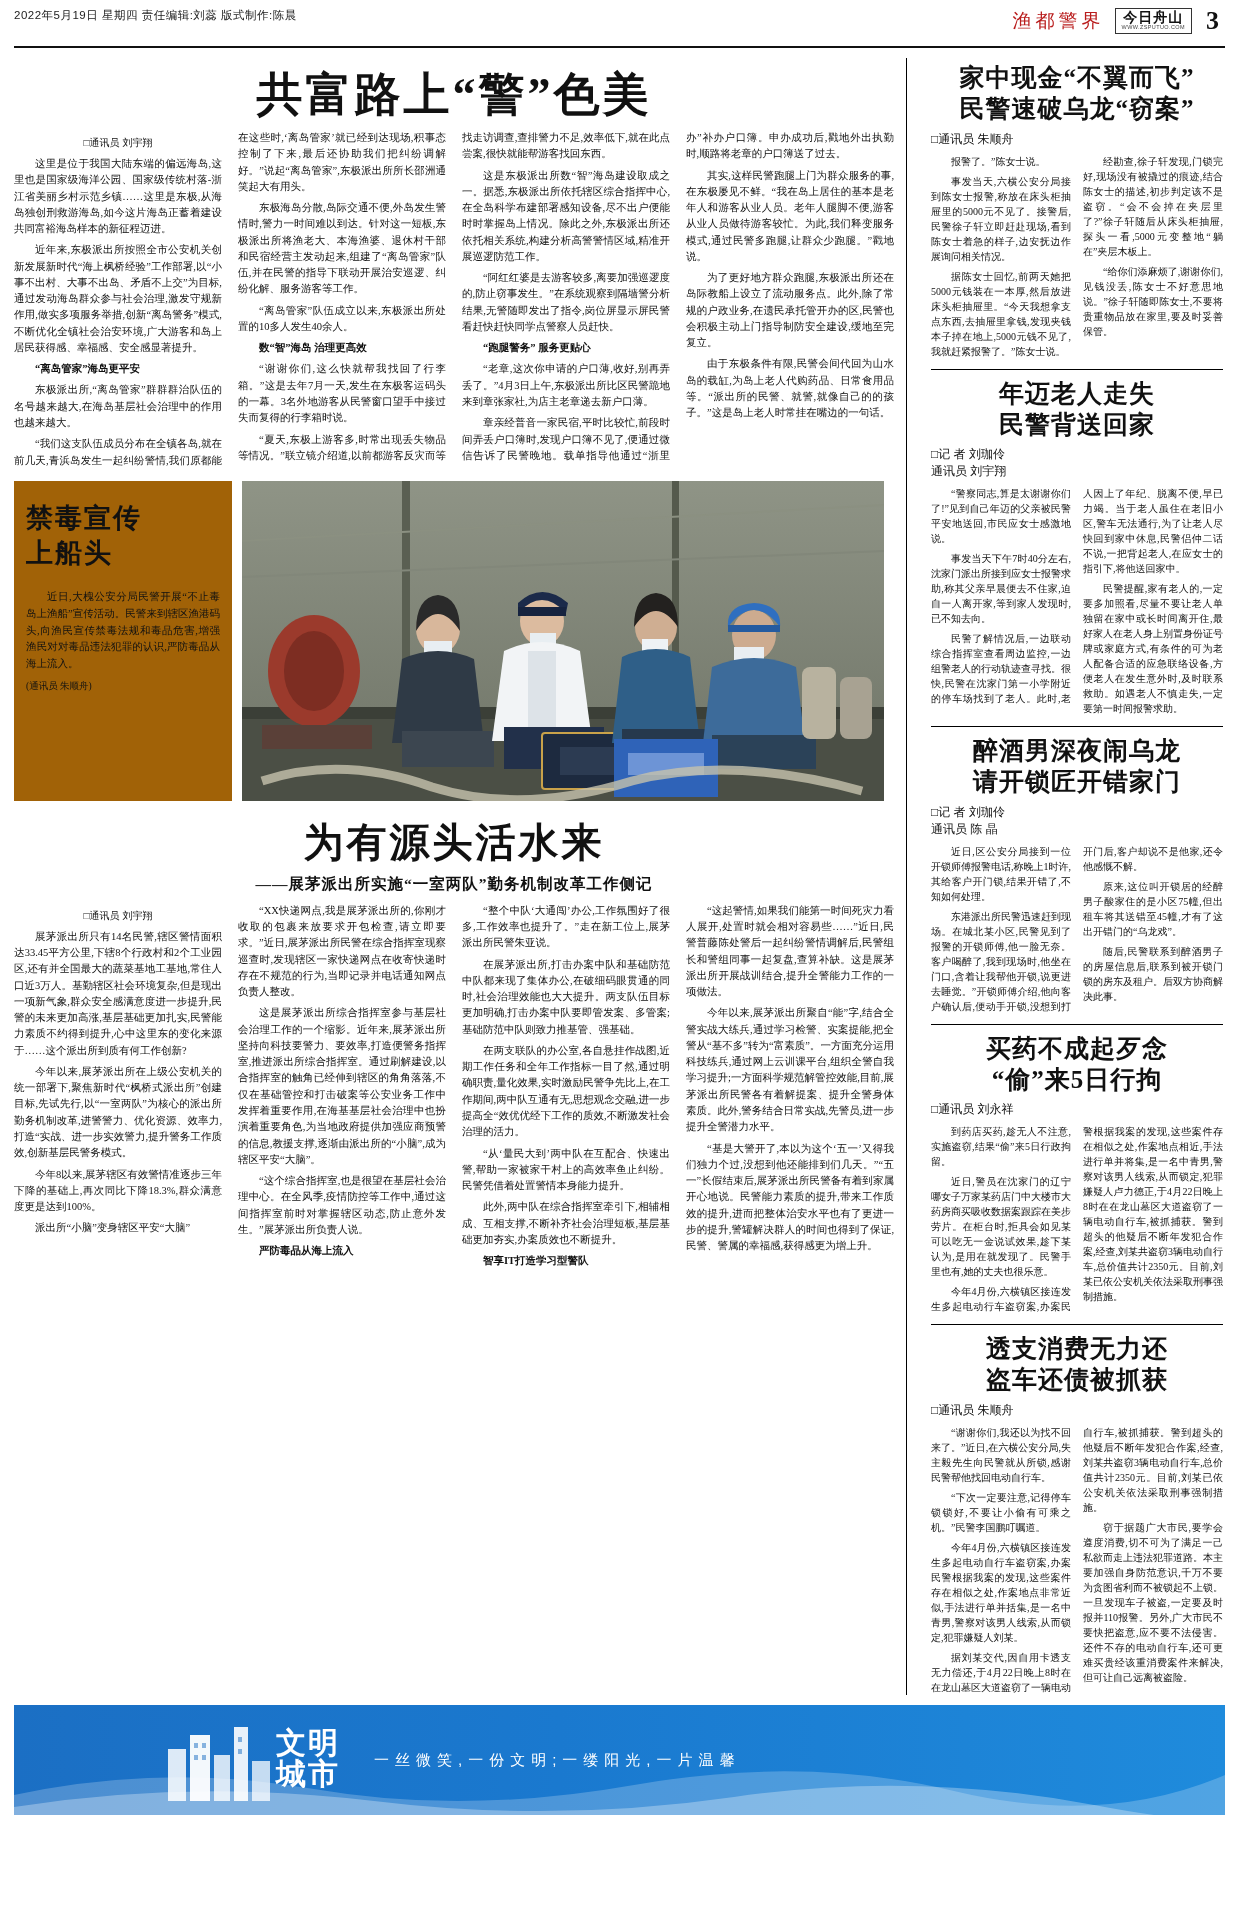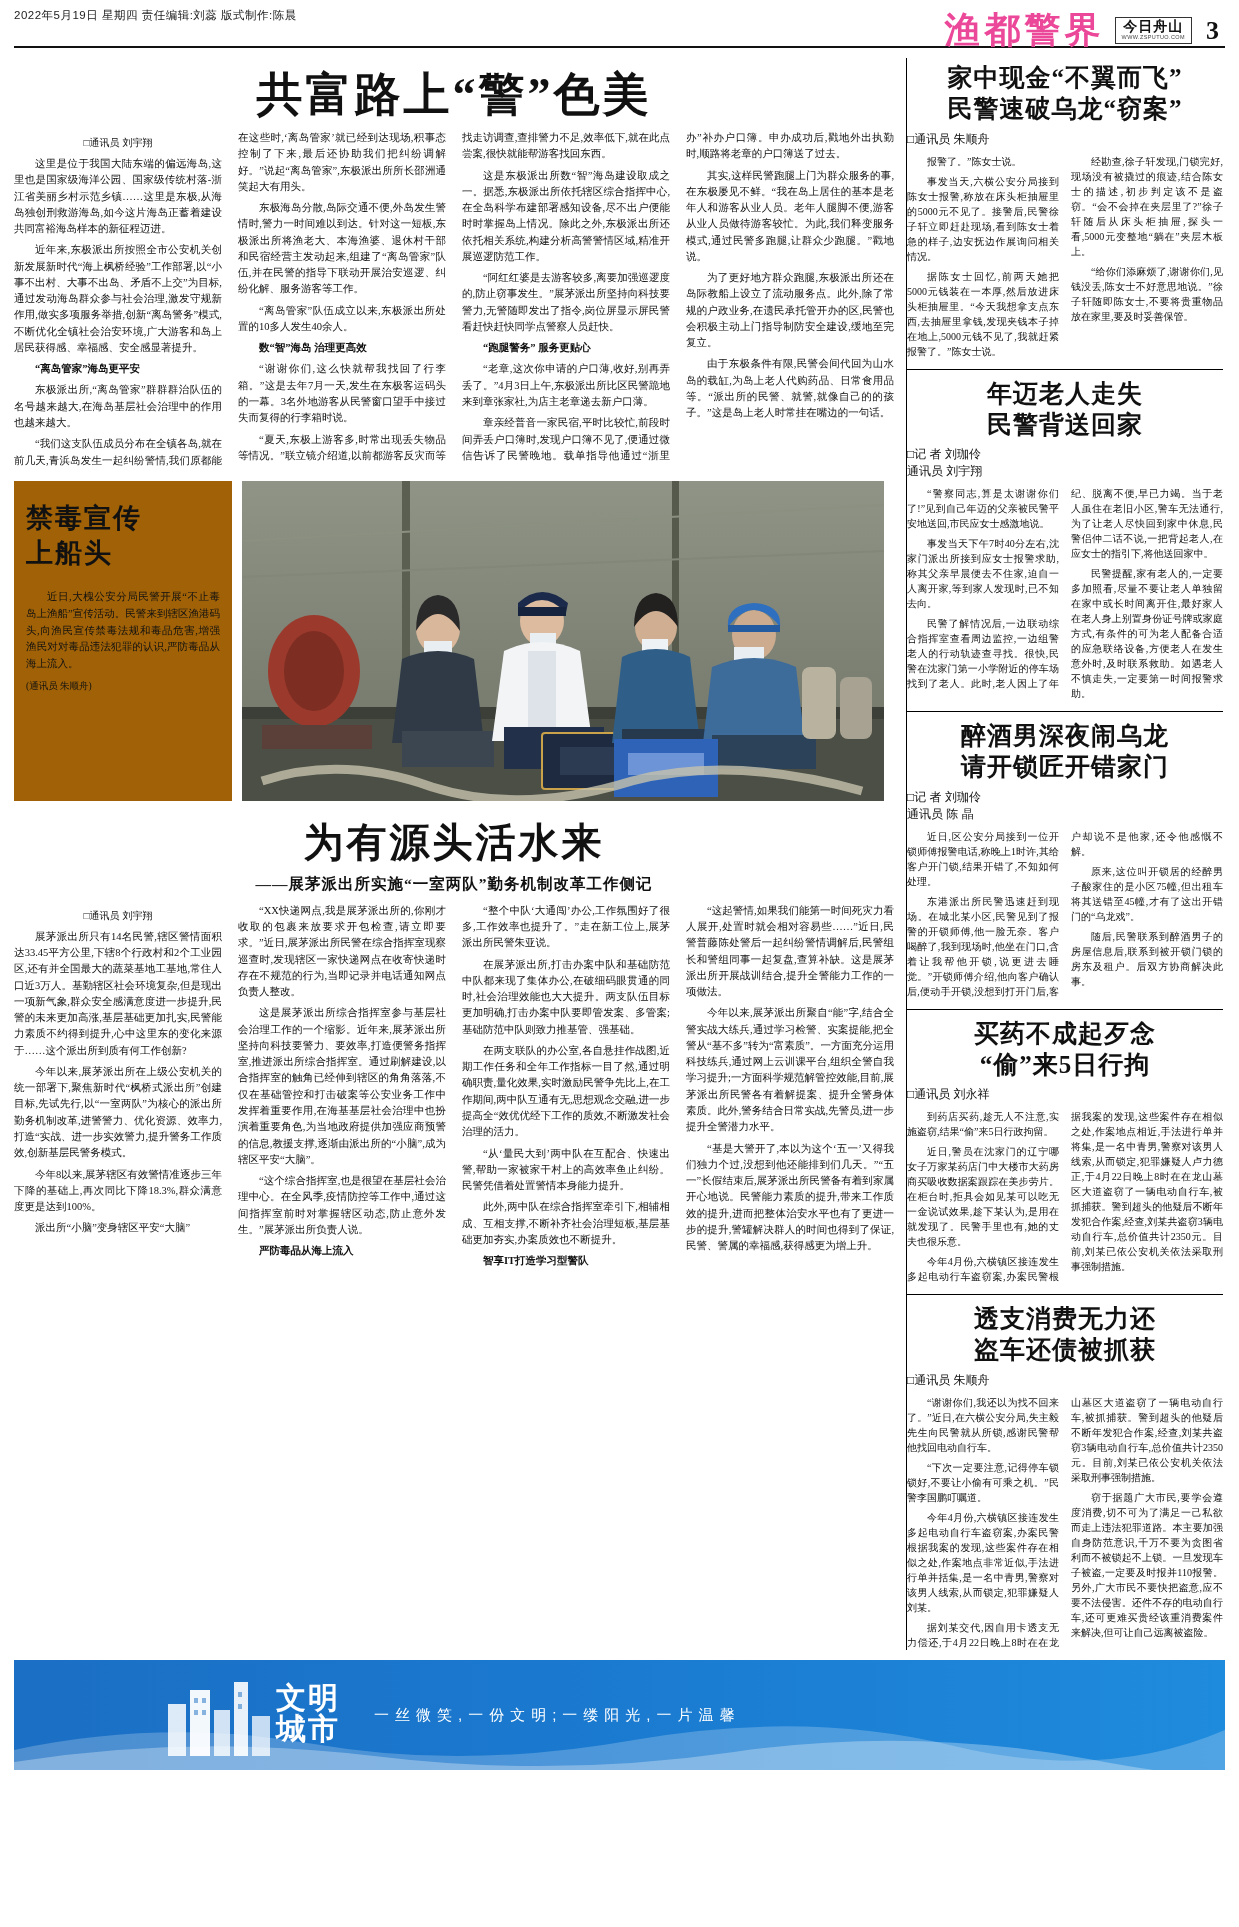--- a/index.html
+++ b/index.html
@@ -13,36 +13,36 @@
 
   
   .masthead{
     height:46px;display:flex;align-items:flex-start;justify-content:space-between;
     padding:6px 14px 0 14px;box-sizing:border-box;
   }
   .masthead-left{font-size:11.5px;color:#222;letter-spacing:.5px;padding-top:2px;
     font-family:"Liberation Sans","DejaVu Sans",sans-serif;}
   .masthead-right{display:flex;align-items:center;gap:10px;}
   .section-title{
-    font-size:36px;font-weight:bold;letter-spacing:4px;color:#ec4899;
+    font-size:19px;font-weight:normal;letter-spacing:4px;color:#b91c1c;
     font-family:"Liberation Serif","DejaVu Serif",serif;
   }
   .logo-box{
     border:1px solid #333;padding:2px 6px;text-align:center;line-height:1.05;
   }
   .logo-box .l1{font-size:14px;font-weight:bold;letter-spacing:1px;}
   .logo-box .l2{font-size:5.5px;letter-spacing:.4px;color:#444;
     font-family:"Liberation Sans","DejaVu Sans",sans-serif;}
   .page-num{font-size:26px;font-weight:bold;padding:0 6px 0 4px;}
   .rule{height:2px;background:#111;margin:0 14px;}
 
   
   .body-wrap{display:flex;padding:10px 14px 0 14px;box-sizing:border-box;gap:12px;}
   .col-left{width:880px;}
-  .col-right{width:317px;border-left:1px solid #000;padding-left:0;box-sizing:border-box;}
+  .col-right{width:317px;border-left:1px solid #000;padding-left:24px;box-sizing:border-box;}
 
   
   h1.main-head{
     font-size:46px;font-weight:bold;text-align:center;margin:6px 0 4px 0;letter-spacing:3px;
     font-family:"Liberation Serif","DejaVu Serif",serif;
   }
   .sub-head{
     font-size:17px;text-align:center;margin:0 0 10px 0;letter-spacing:1px;font-weight:bold;
   }
   .byline{
@@ -136,21 +136,21 @@
             <p class="">近年来,东极派出所按照全市公安机关创新发展新时代“海上枫桥经验”工作部署,以“小事不出村、大事不出岛、矛盾不上交”为目标,通过发动海岛群众参与社会治理,激发守规新作用,做实多项服务举措,创新“离岛警务”模式,不断优化全镇社会治安环境,广大游客和岛上居民获得感、幸福感、安全感显著提升。</p>
             <p class="sub-sec">“离岛管家”海岛更平安</p>
             <p class="">东极派出所,“离岛管家”群群群治队伍的名号越来越大,在海岛基层社会治理中的作用也越来越大。</p>
             <p class="">“我们这支队伍成员分布在全镇各岛,就在前几天,青浜岛发生一起纠纷警情,我们原都能在这些时,‘离岛管家’就已经到达现场,积事态控制了下来,最后还协助我们把纠纷调解好。”说起“离岛管家”,东极派出所所长邵洲通笑起大有用头。</p>
             <p class="">东极海岛分散,岛际交通不便,外岛发生警情时,警力一时间难以到达。针对这一短板,东极派出所将渔老大、本海渔婆、退休村干部和民宿经营主发动起来,组建了“离岛管家”队伍,并在民警的指导下联动开展治安巡逻、纠纷化解、服务游客等工作。</p>
             <p class="">“离岛管家”队伍成立以来,东极派出所处置的10多人发生40余人。</p>
             <p class="sub-sec">数“智”海岛 治理更高效</p>
             <p class="">“谢谢你们,这么快就帮我找回了行李箱。”这是去年7月一天,发生在东极客运码头的一幕。3名外地游客从民警窗口望手中接过失而复得的行李箱时说。</p>
             <p class="">“夏天,东极上游客多,时常出现丢失物品等情况。”联立镜介绍道,以前都游客反灾而等找走访调查,查排警力不足,效率低下,就在此点尝案,很快就能帮游客找回东西。</p>
             <p class="">这是东极派出所数“智”海岛建设取成之一。据悉,东极派出所依托辖区综合指挥中心,在全岛科学布建部署感知设备,尽不出户便能时时掌握岛上情况。除此之外,东极派出所还依托相关系统,构建分析高警警情区域,精准开展巡逻防范工作。</p>
-            <p class="">“阿红红婆是去游客较多,离要加强巡逻度的,防止窃事发生。”展茅派出所坚持向科技要警力,无警随即发出了指令,岗位屏显示屏民警看赶快赶快同学点警察人员赶快。</p>
+            <p class="">“阿红红婆是去游客较多,离要加强巡逻度的,防止窃事发生。”在系统观察到隔墙警分析结果,无警随即发出了指令,岗位屏显示屏民警看赶快赶快同学点警察人员赶快。</p>
             <p class="sub-sec">“跑腿警务” 服务更贴心</p>
             <p class="">“老章,这次你申请的户口薄,收好,别再弄丢了。”4月3日上午,东极派出所比区民警跪地来到章张家社,为店主老章递去新户口薄。</p>
             <p class="">章亲经普音一家民宿,平时比较忙,前段时间弄丢户口簿时,发现户口簿不见了,便通过微信告诉了民警晚地。载单指导他通过“浙里办”补办户口簿。申办成功后,戳地外出执勤时,顺路将老章的户口簿送了过去。</p>
             <p class="">其实,这样民警跑腿上门为群众服务的事,在东极屡见不鲜。“我在岛上居住的基本是老年人和游客从业人员。老年人腿脚不便,游客从业人员做待游客较忙。为此,我们释变服务模式,通过民警多跑腿,让群众少跑腿。”戳地说。</p>
             <p class="">为了更好地方群众跑腿,东极派出所还在岛际教船上设立了流动服务点。此外,除了常规的户政业务,在遗民承托管开办的区,民警也会积极主动上门指导制防安全建设,缓地至完复立。</p>
             <p class="">由于东极条件有限,民警会间代回为山水岛的载缸,为岛上老人代购药品、日常食用品等。“派出所的民警、就警,就像自己的的孩子。”这是岛上老人时常挂在嘴边的一句话。</p>
           </div>
       </div>
 
       <div style="display:flex;gap:10px;margin-top:12px;">

